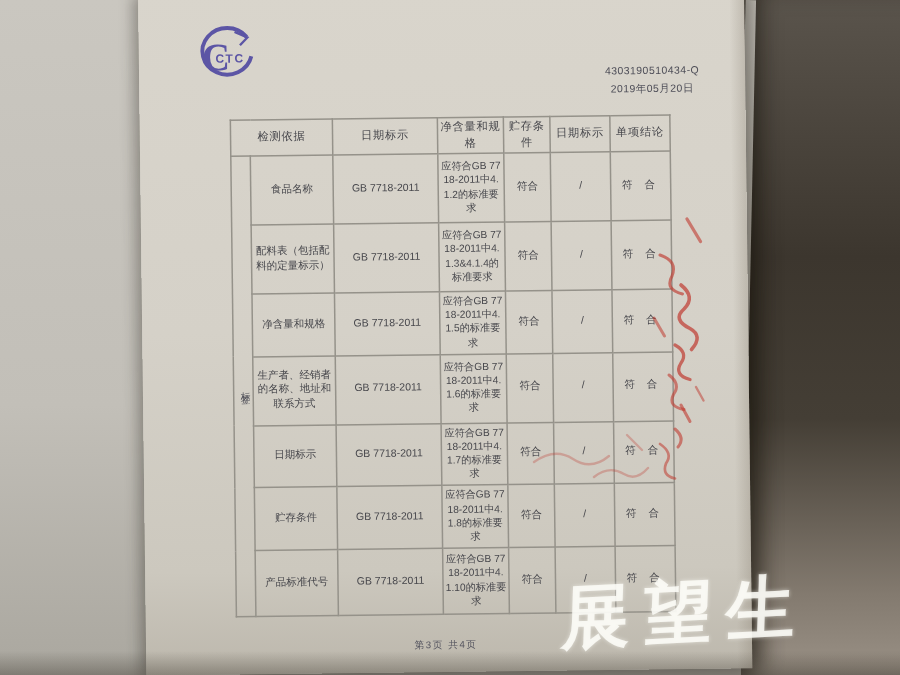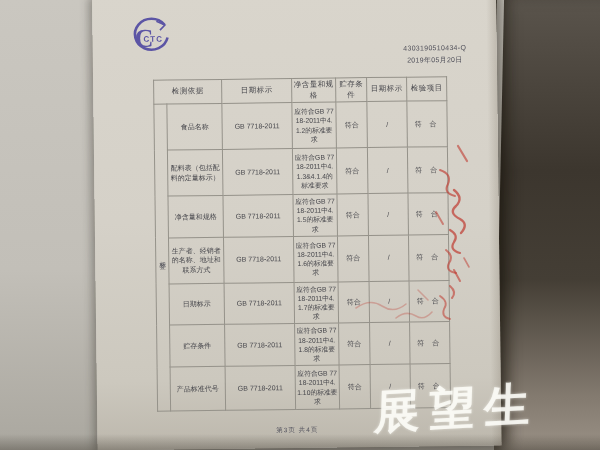--- a/index.html
+++ b/index.html
@@ -90,21 +90,21 @@
         <col style="width:40px">
         <col style="width:40px">
     </colgroup>
     <tbody>
         <tr class="hd">
       <th colspan="2">检测依据</th>
       <th>日期标示</th>
       <th>净含量和规格</th>
       <th>贮存条件</th>
       <th>日期标示</th>
-      <th>检验项目</th>
+      <th>单项结论</th>
     </tr>
     <tr class="h46">
       <td class="side" rowspan="7">标签</td>
       <td class="item">食品名称</td>
       <td>GB 7718-2011</td>
       <td class="req">应符合GB 7718-2011中4.1.2的标准要求</td>
       <td>符合</td>
       <td>/</td>
       <td class="concl">符 合</td>
     </tr>

